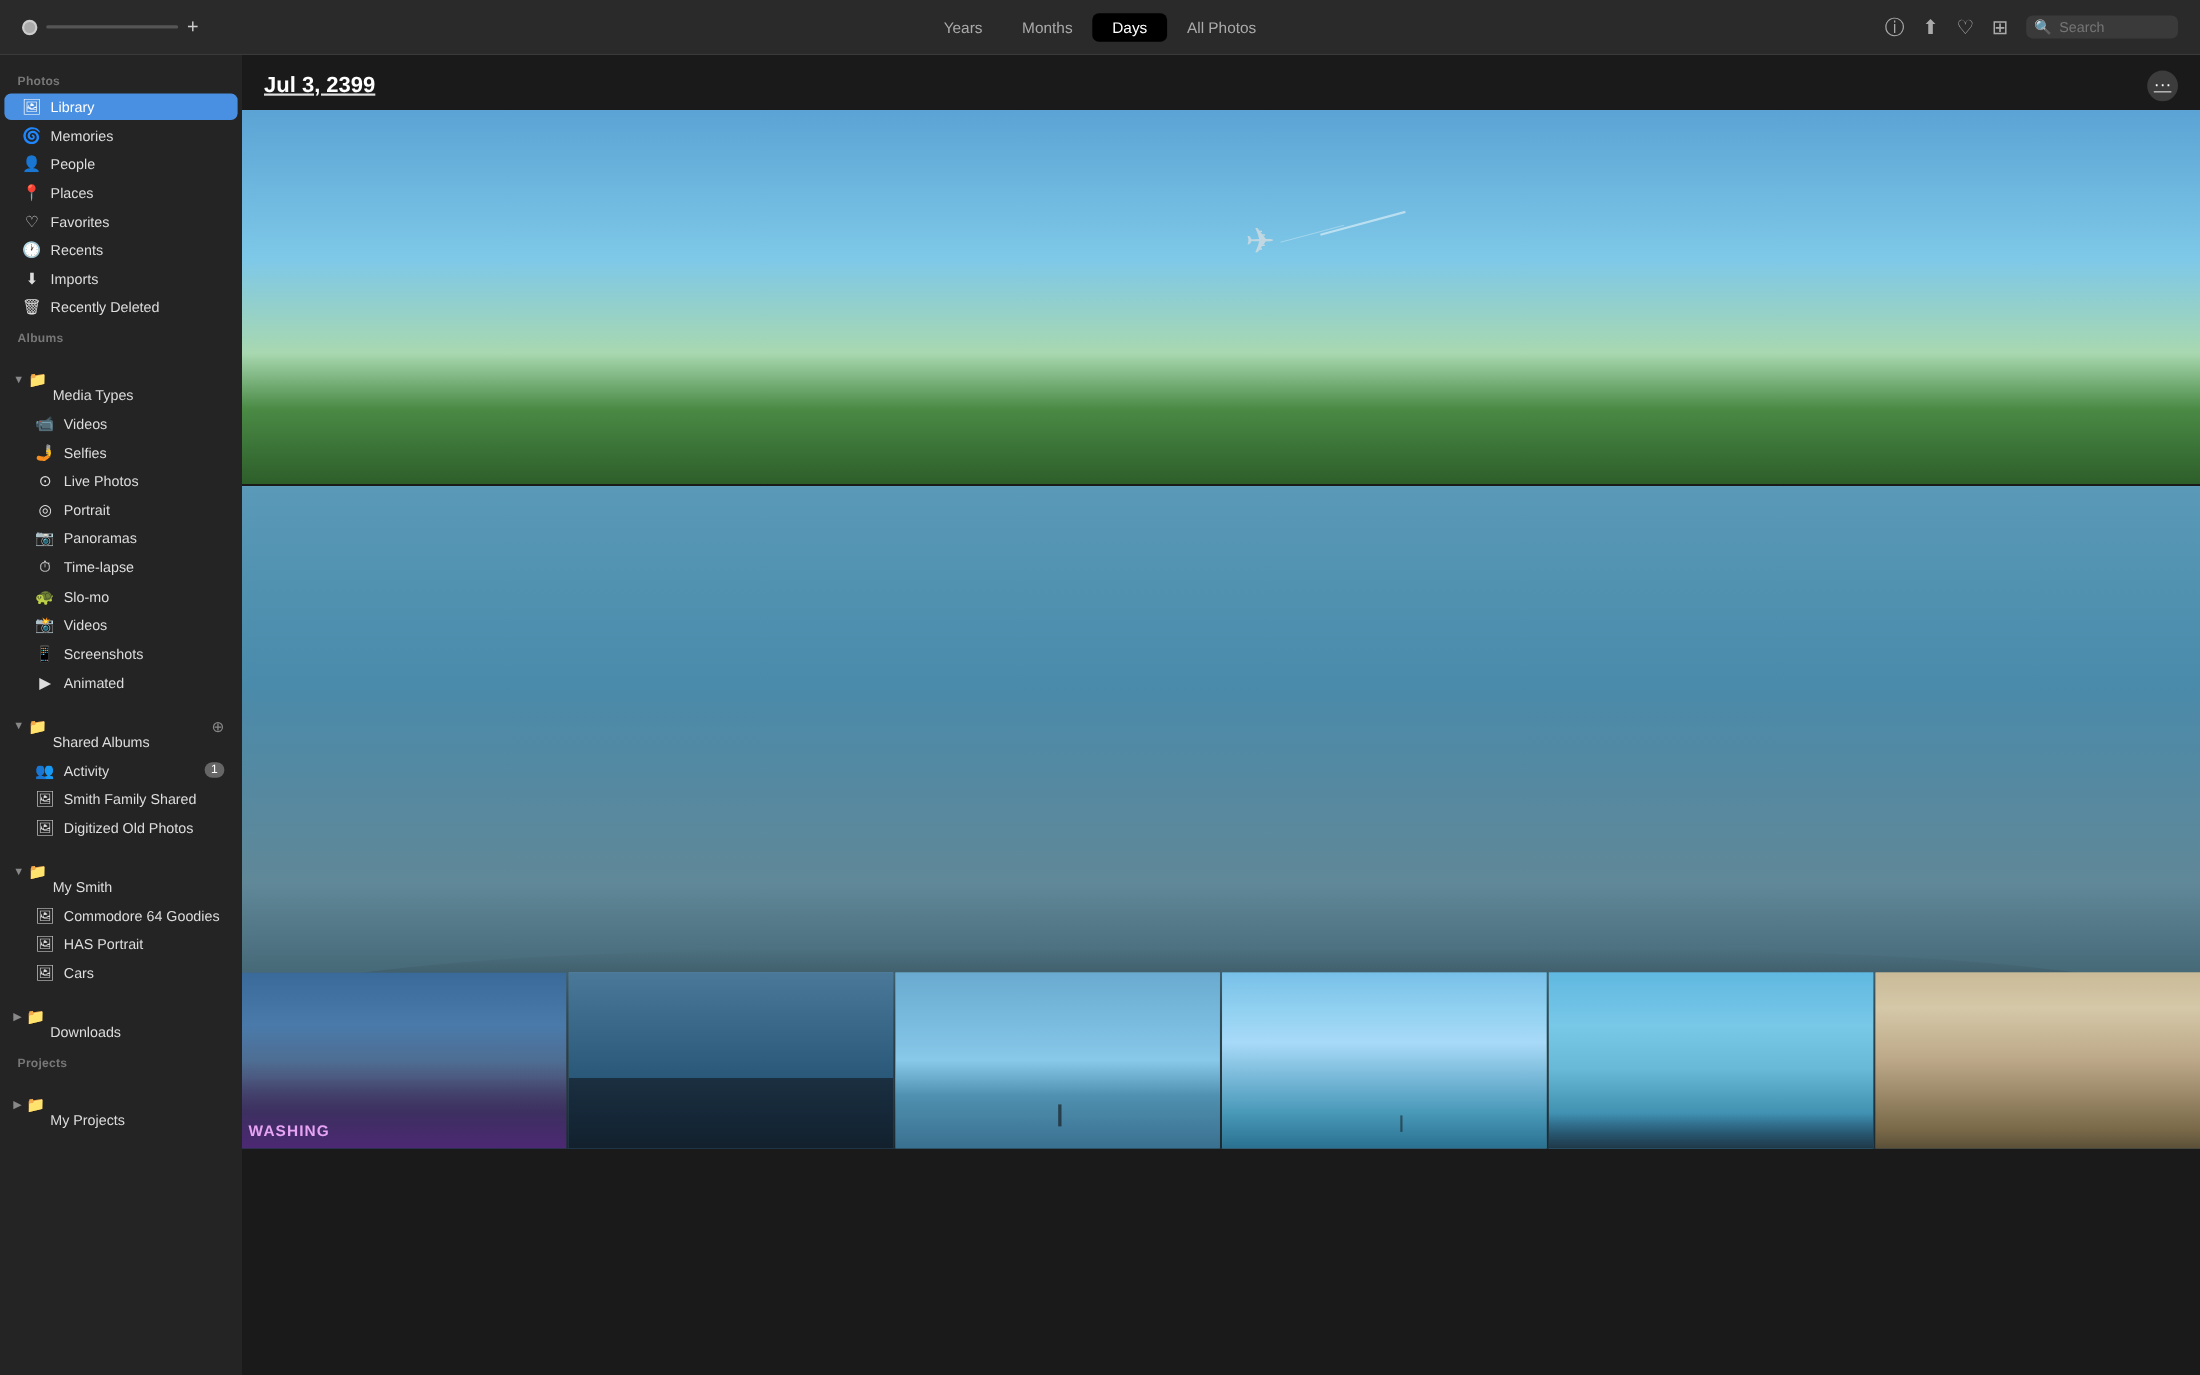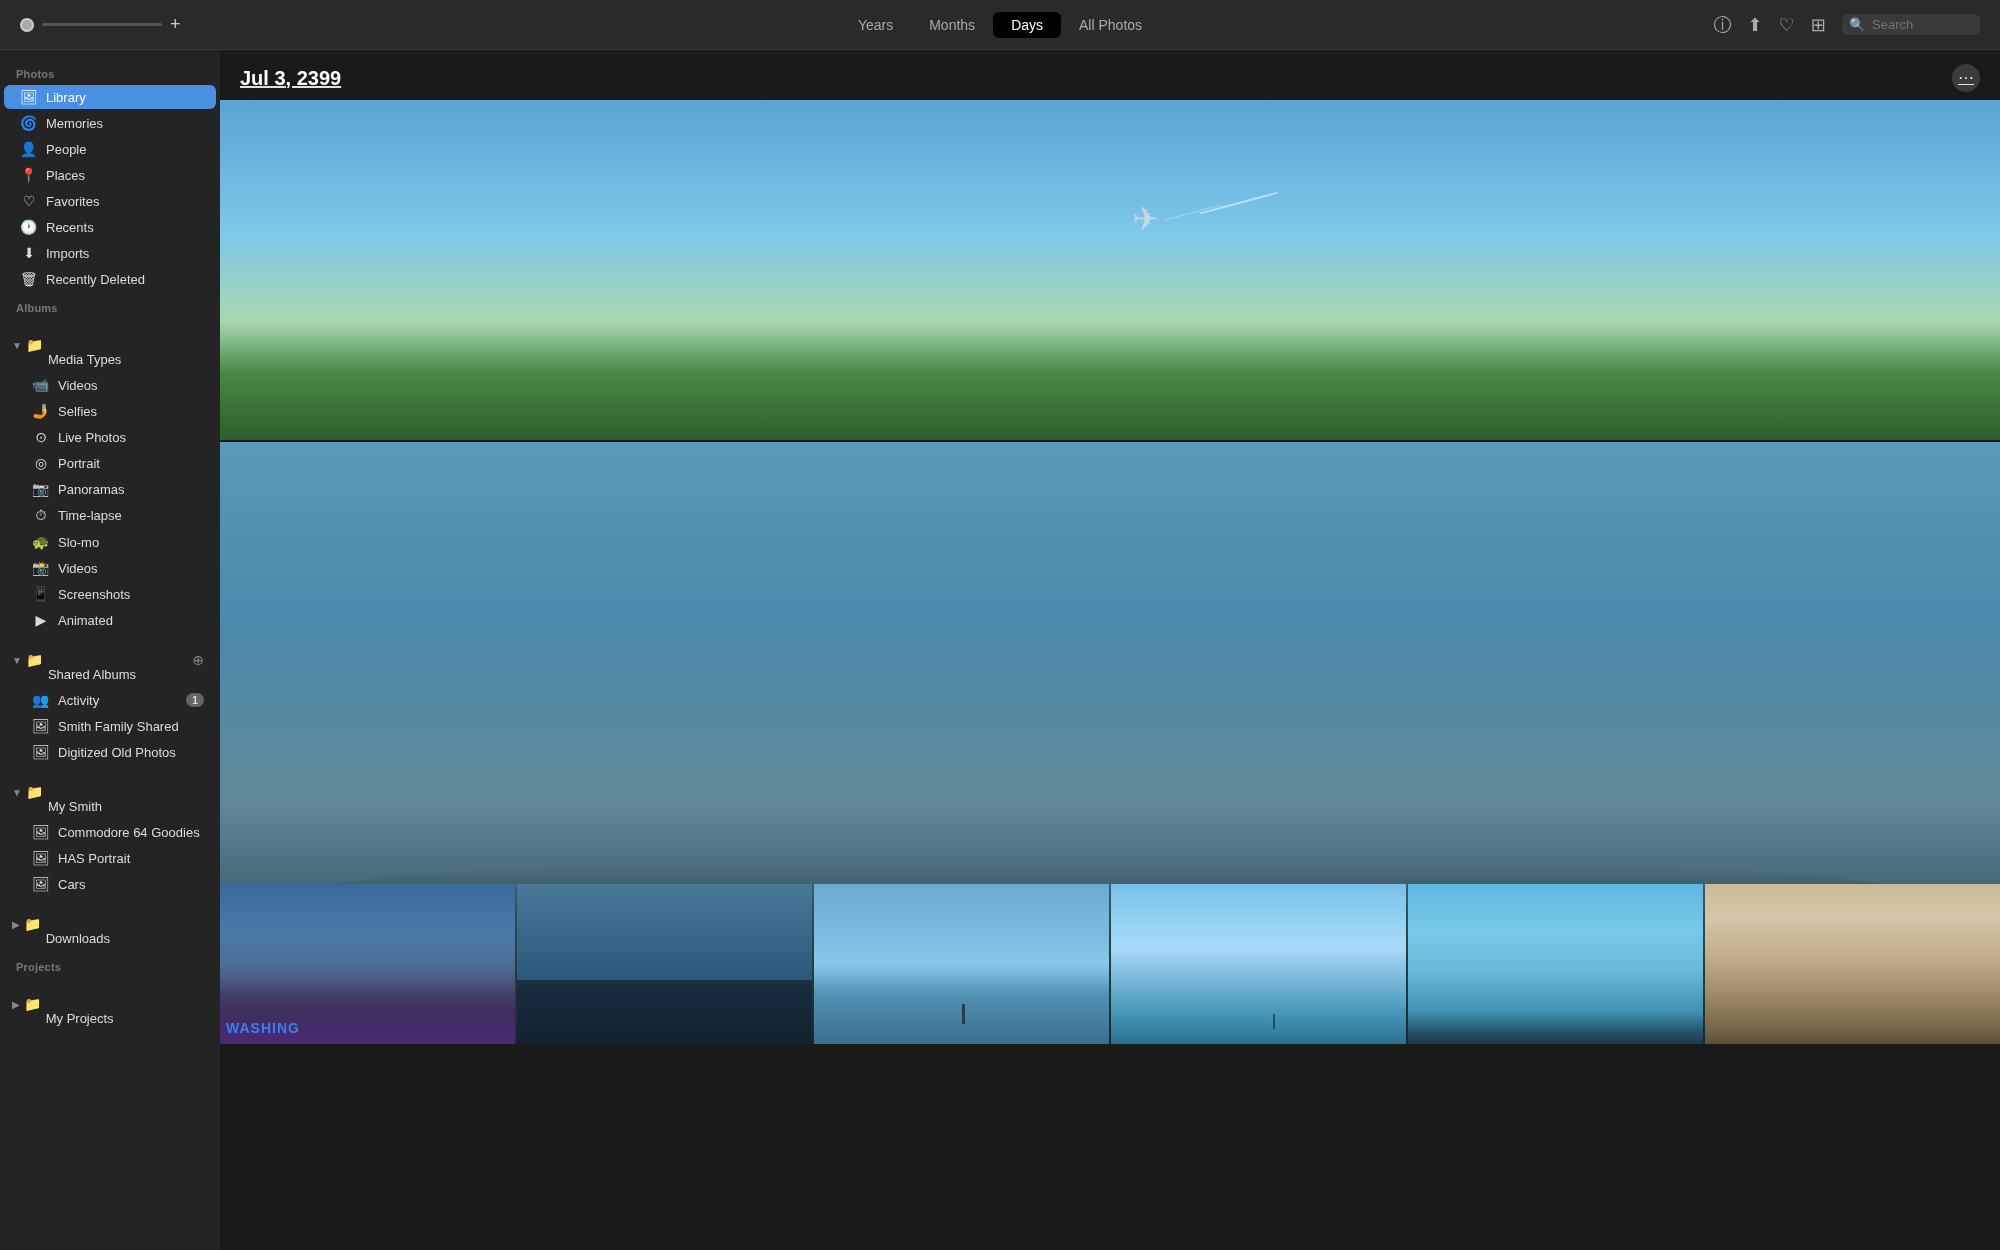--- a/index.html
+++ b/index.html
@@ -524,21 +524,21 @@
             </div>
           </div>
         </div>
       </div>
 
       <div class="section3-grid" style="margin-top:2px;">
         <div class="grid-photo" style="position:relative;">
           <div style="position:absolute; inset:0; background:linear-gradient(180deg, #3a6a9a 0%, #4a7aaa 30%, #506888 60%, #404058 80%, #303050 100%);"></div>
 
           <div style="position:absolute; bottom:0; left:0; right:0; height:50%; background:linear-gradient(180deg, transparent, rgba(60,40,100,0.7) 60%, rgba(80,40,120,0.9) 100%);"></div>
-          <div style="position:absolute; bottom:8px; left:6px; color:#3b82f6; font-weight:900; font-size:14px; letter-spacing:1px; opacity:0.95;">WASHING</div>
+          <div style="position:absolute; bottom:8px; left:6px; color:#f0abfc; font-weight:900; font-size:14px; letter-spacing:1px; opacity:0.95;">WASHING</div>
         </div>
         <div class="grid-photo gp2" style="position:relative;">
           <div style="position:absolute; inset:0; background:linear-gradient(180deg, #4a7898 0%, #3a6888 30%, #2a5878 60%, #1a4060 80%, #102838 100%);"></div>
           <div style="position:absolute; bottom:0; left:0; right:0; height:40%; background:rgba(20,30,40,0.7);"></div>
         </div>
         <div class="grid-photo gp3" style="position:relative;">
           <div style="position:absolute; inset:0; background:linear-gradient(180deg, #6aaad0 0%, #7abce0 30%, #88c8e8 50%, #5090b0 70%, #3a7090 100%);"></div>
           <div style="position:absolute; bottom:20px; left:50%; width:3px; height:20px; background:#111; opacity:0.6;"></div>
         </div>
         <div class="grid-photo gp4" style="position:relative;">

